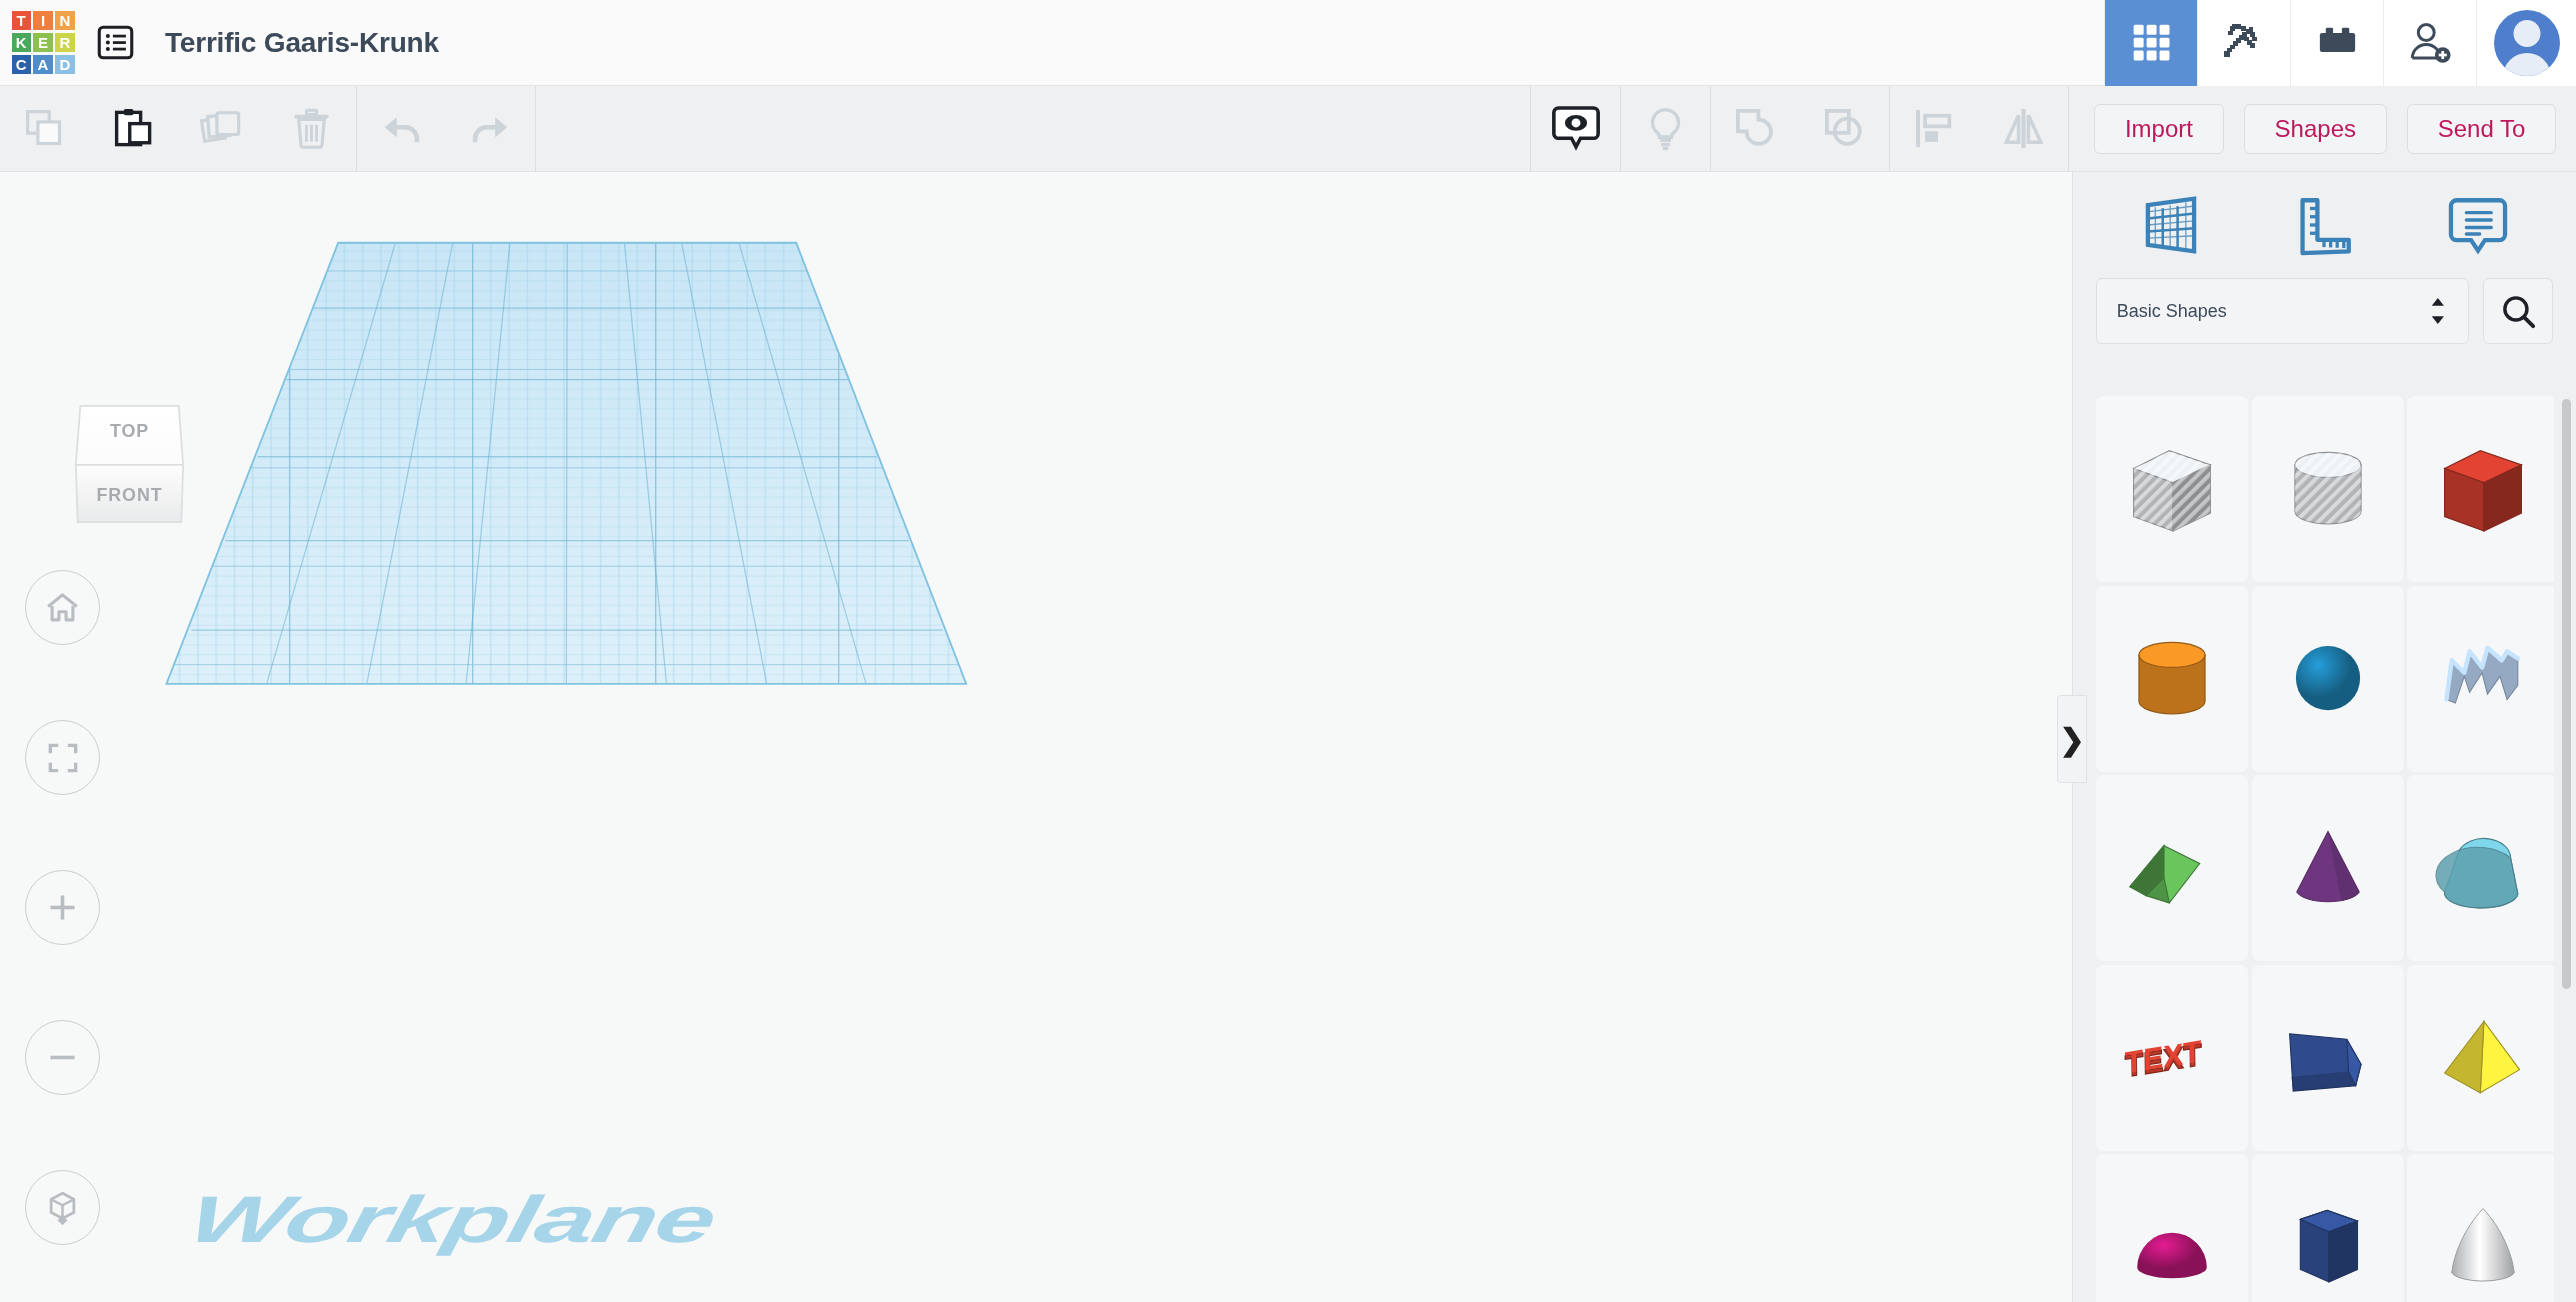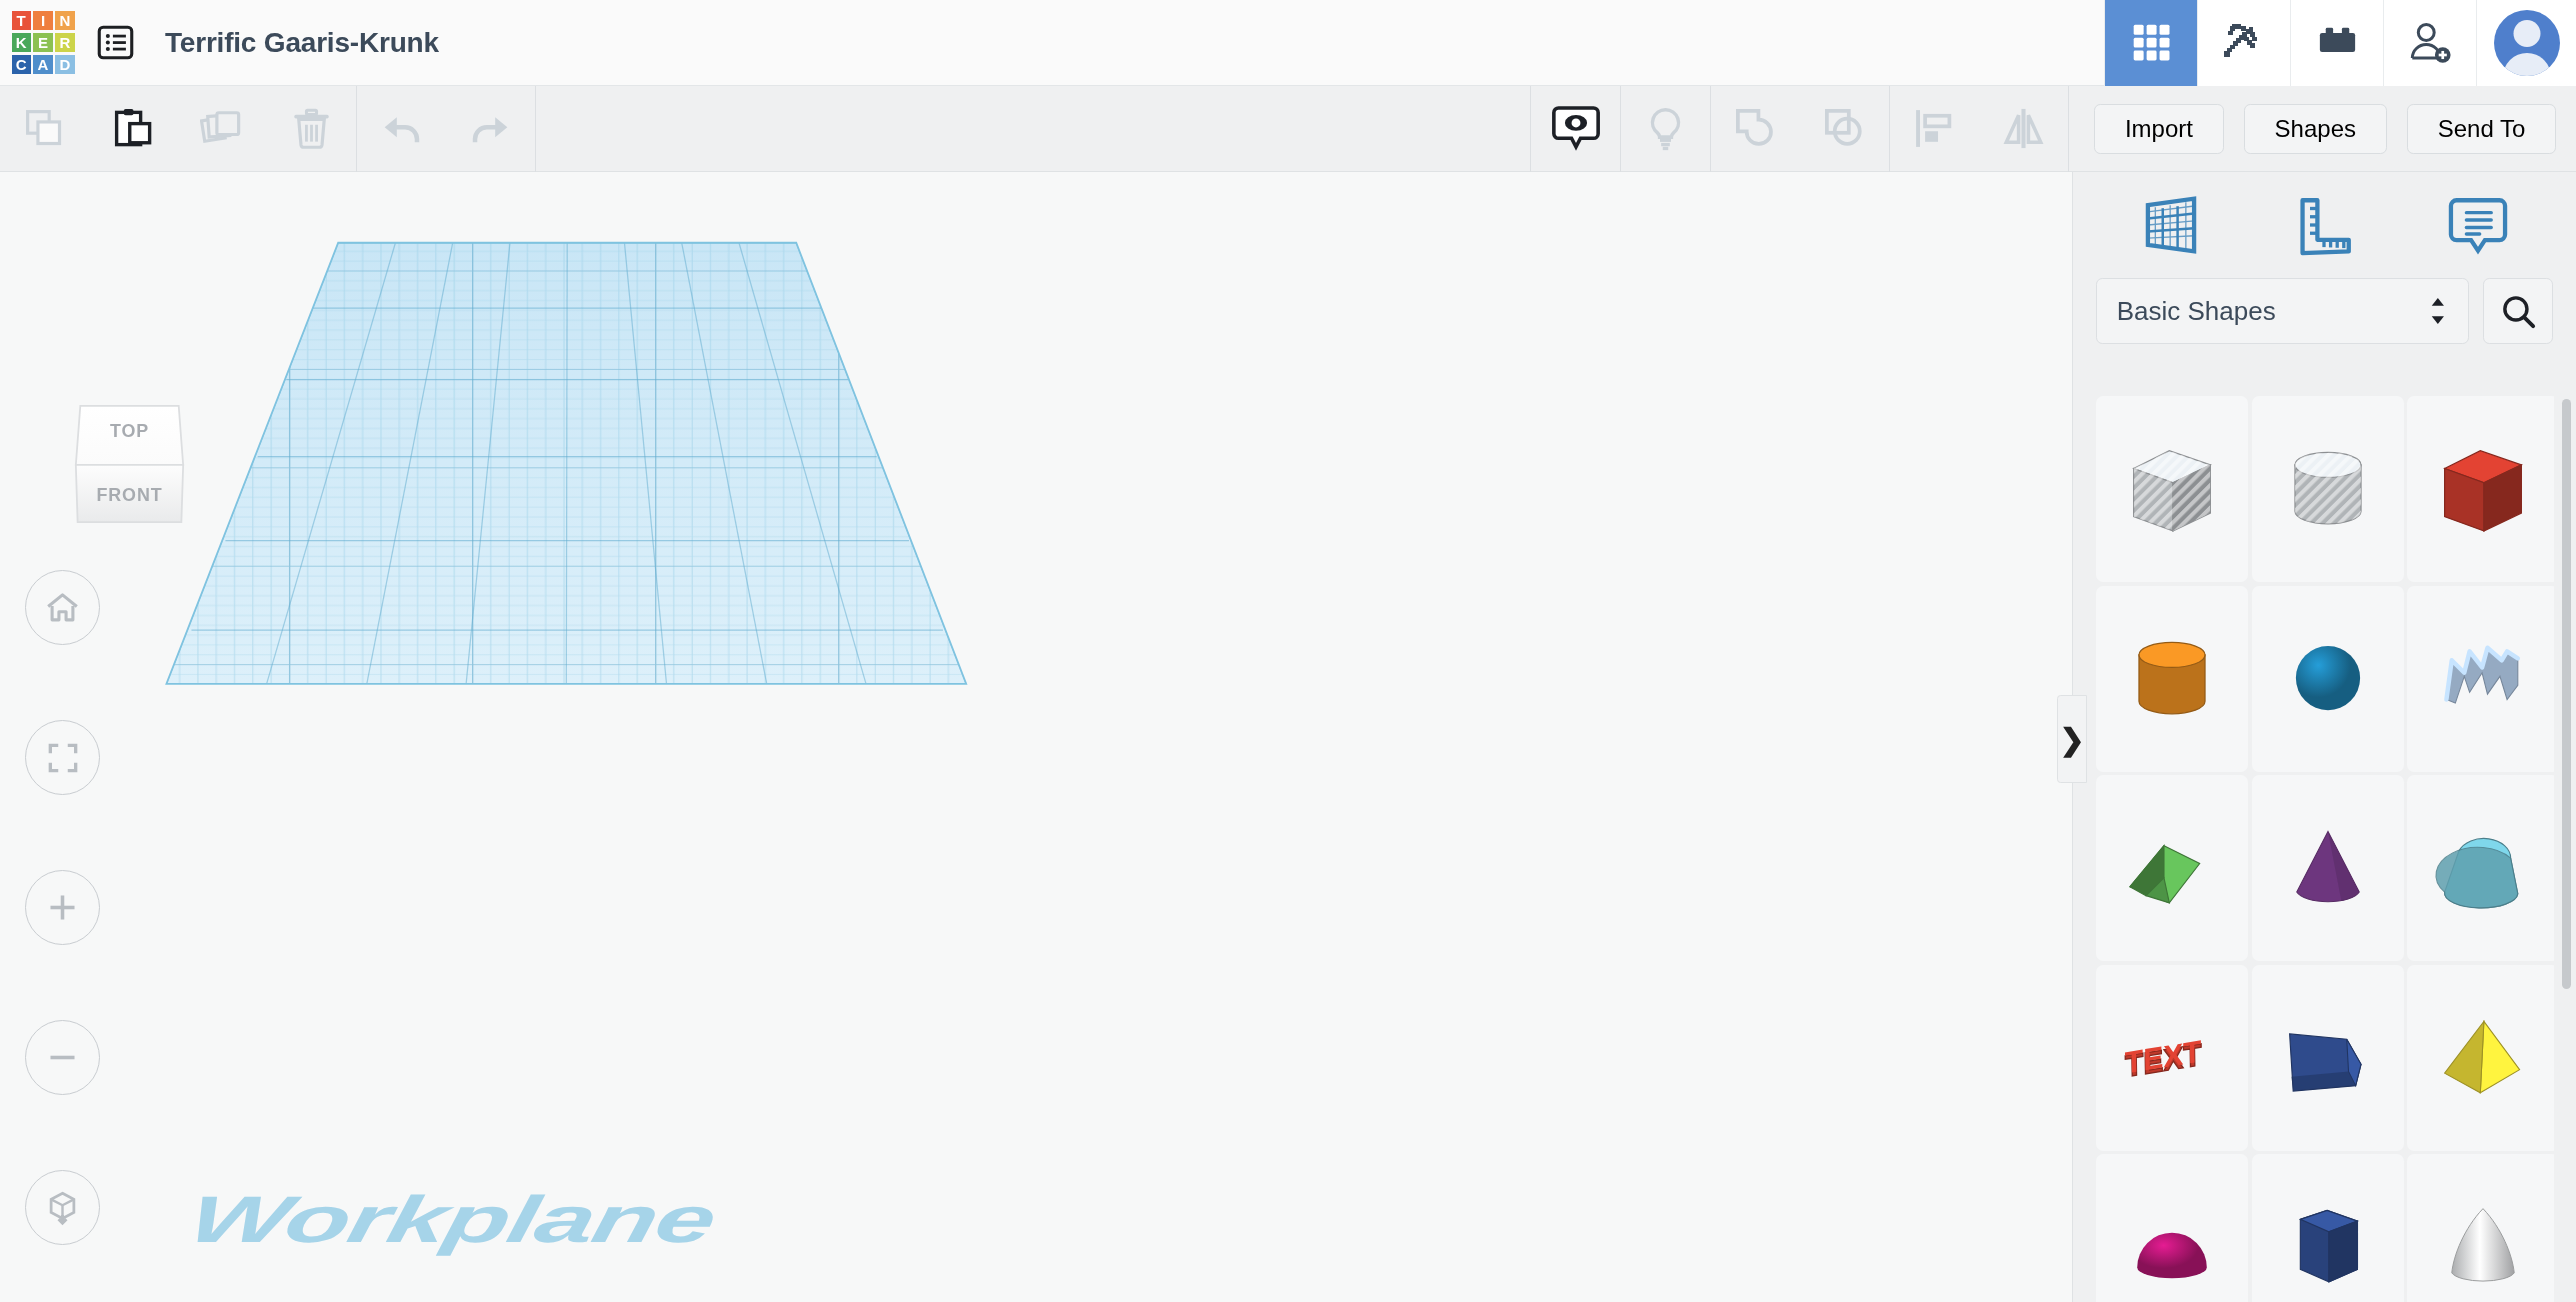--- a/index.html
+++ b/index.html
@@ -69,21 +69,21 @@
   }
   .tool {
     width:89px; height:86px; display:flex; align-items:center; justify-content:center;
     cursor:pointer;
   }
   .tdiv { width:0.9px; height:86px; background:#dcdfe2; }
   .tspacer { flex:1; }
   .tbtn {
     height:50px; padding:0 30px; margin-right:19.7px;
     background:#f3f4f5; border:0.9px solid #d9dde0; border-radius:6.3px;
-    color:#000000; font-size:24px; font-family:"Liberation Sans",sans-serif;
+    color:#be185d; font-size:24px; font-family:"Liberation Sans",sans-serif;
     display:flex; align-items:center; justify-content:center; cursor:pointer;
   }
 
   
   #canvas {
     position:absolute; left:0; top:172px; width:2072px; height:1131px;
     background:#f7f8f8; overflow:hidden;
   }
   
   #viewcube { position:absolute; left:49px; top:216px; width:161px; height:161px; cursor:pointer;}
@@ -109,21 +109,21 @@
   #panel-icons {
     height:106px; display:flex; align-items:center; justify-content:space-around;
     padding:0 21.5px;
   }
   .picon { cursor:pointer; display:flex; align-items:center; justify-content:center; }
   #panel-select-row { display:flex; align-items:center; padding:0 23px; gap:14.3px; }
   #shape-select {
     flex:1; height:66px; background:#f3f4f5; border:0.9px solid #dcdfe2; border-radius:6.3px;
     display:flex; align-items:center; padding:0 19.7px; cursor:pointer;
   }
-  #shape-select-label { font-size:26px; color:#3c4a5a; flex:1; }
+  #shape-select-label { font-size:18px; color:#3c4a5a; flex:1; }
   #search-btn {
     width:70px; height:66px; background:#f3f4f5; border:0.9px solid #dcdfe2; border-radius:6.3px;
     display:flex; align-items:center; justify-content:center; cursor:pointer;
   }
   #shape-grid {
     position:absolute; left:23px; top:224px; width:458px; height:907px;
     display:grid; grid-template-columns:repeat(3, 152px);
     grid-auto-rows:186px; gap:3.6px 3.6px; overflow:hidden;
   }
   .shape-tile {

